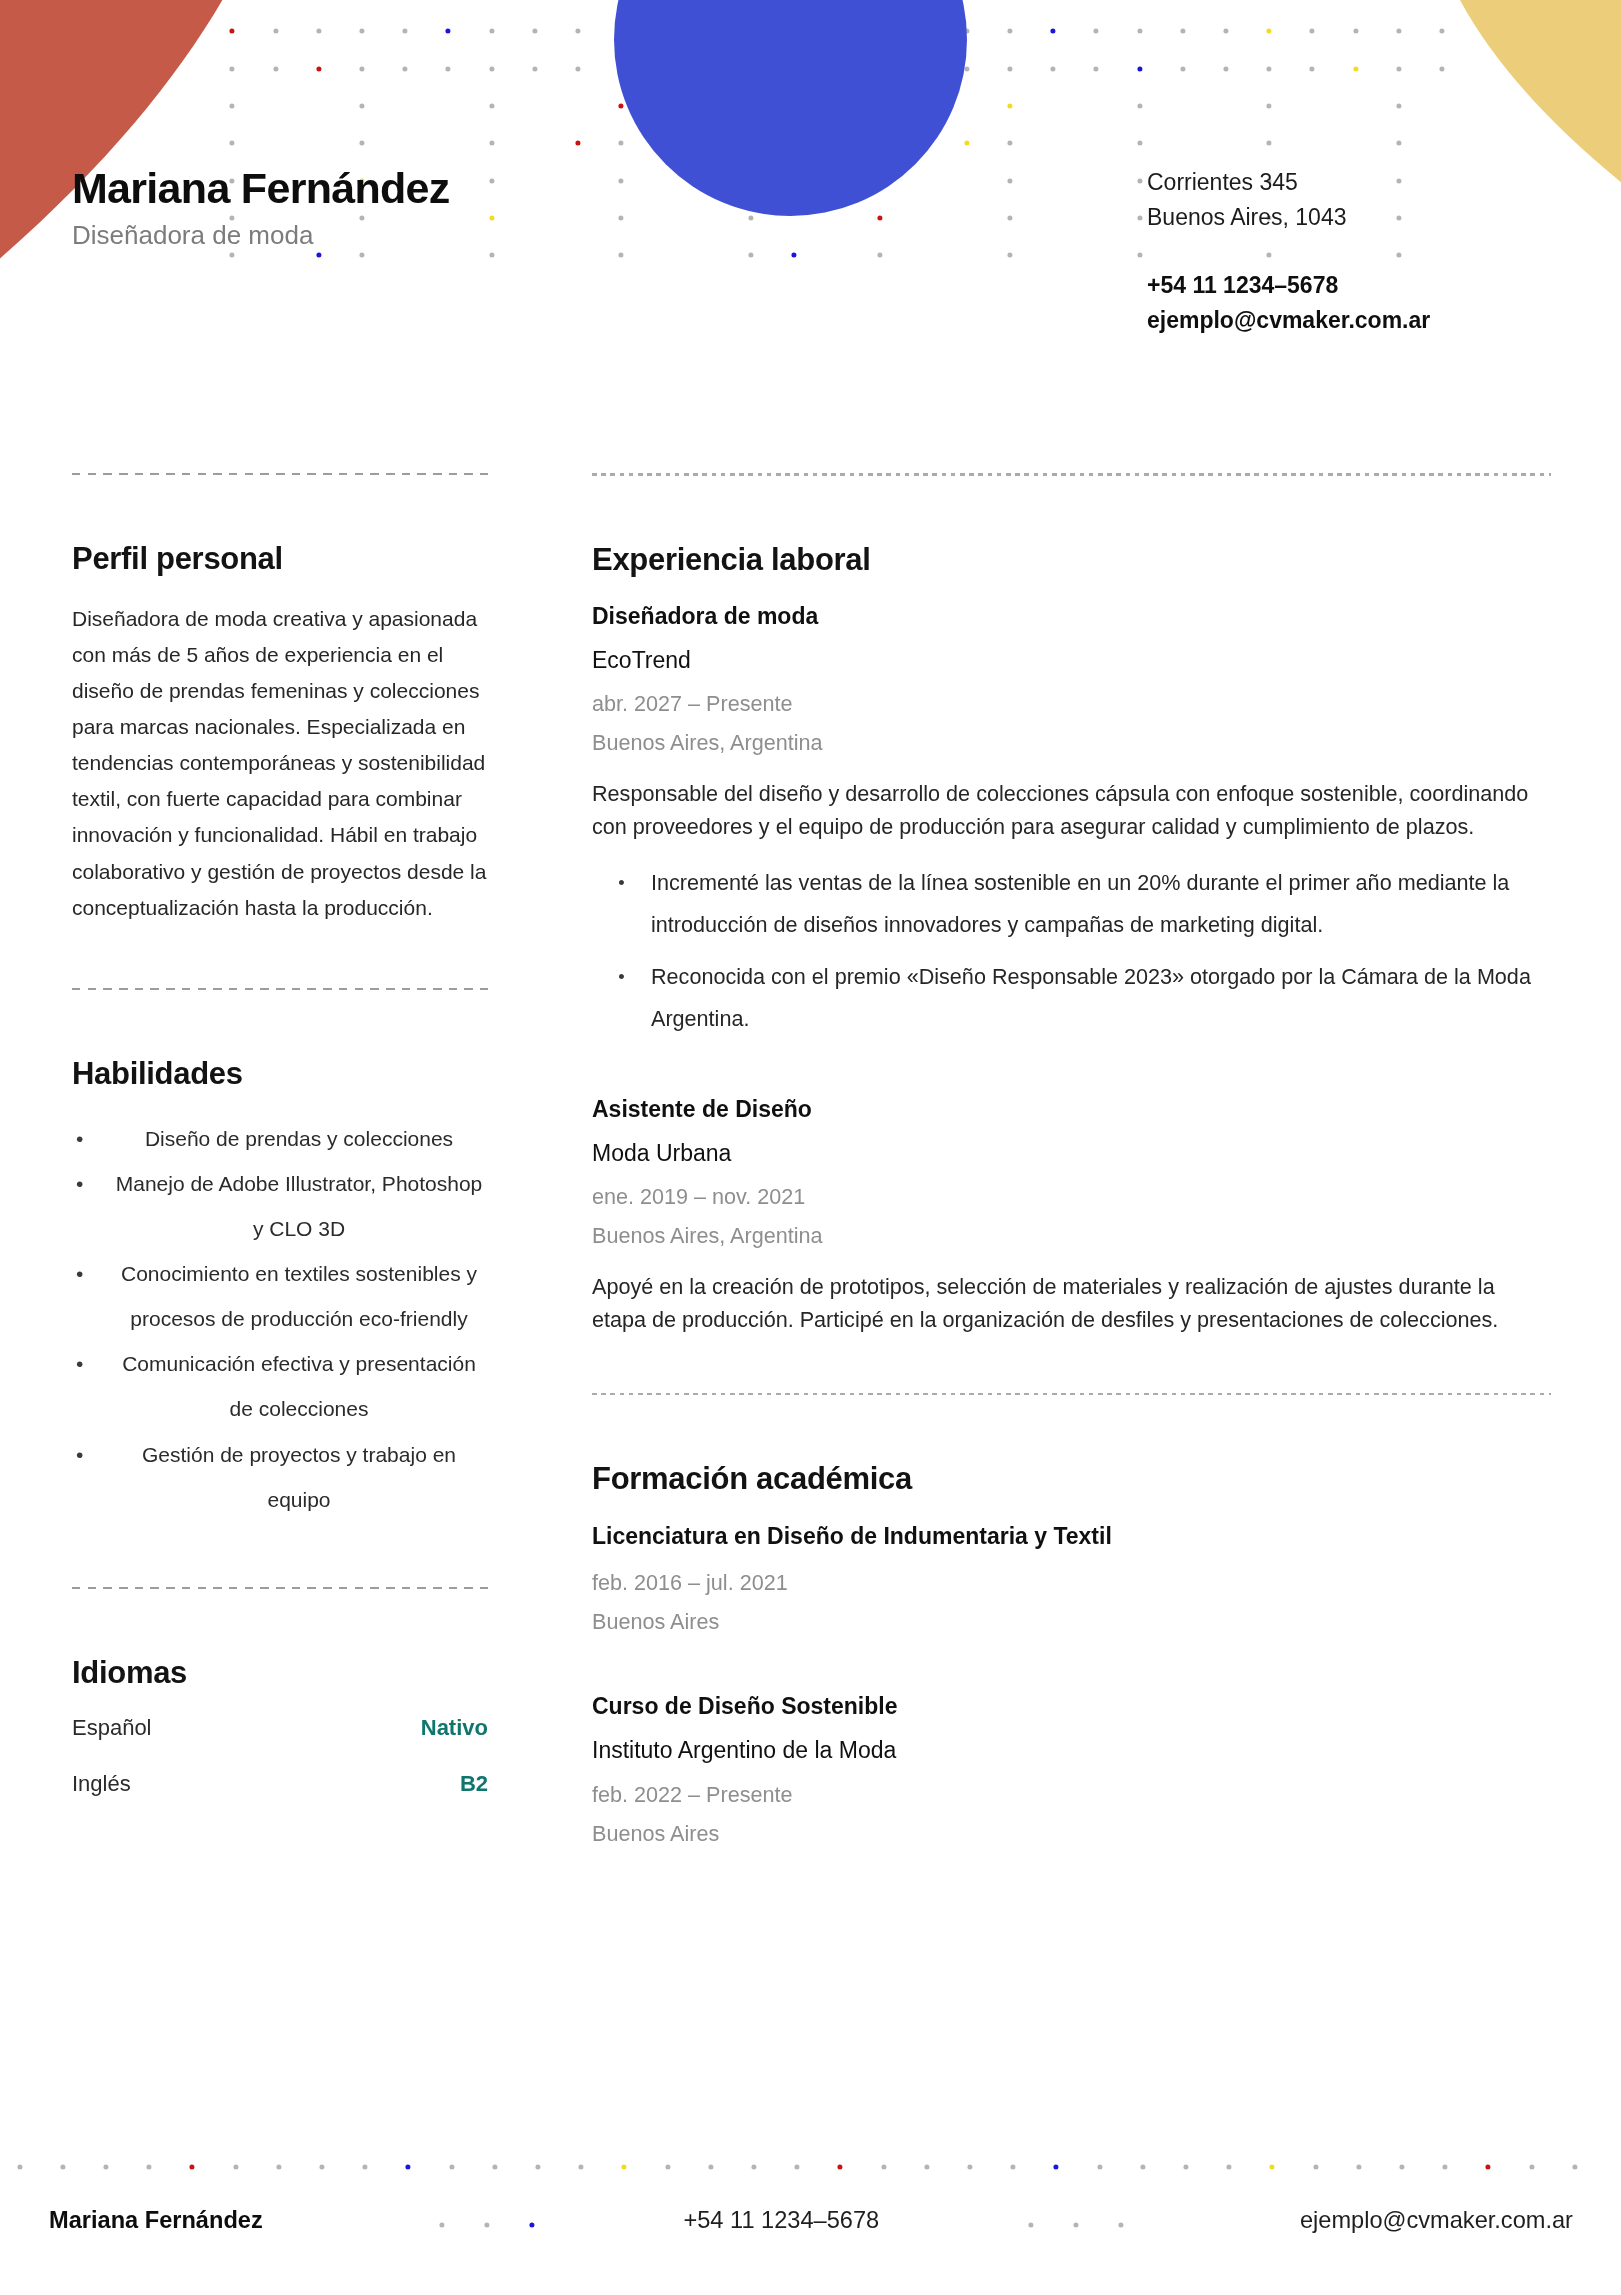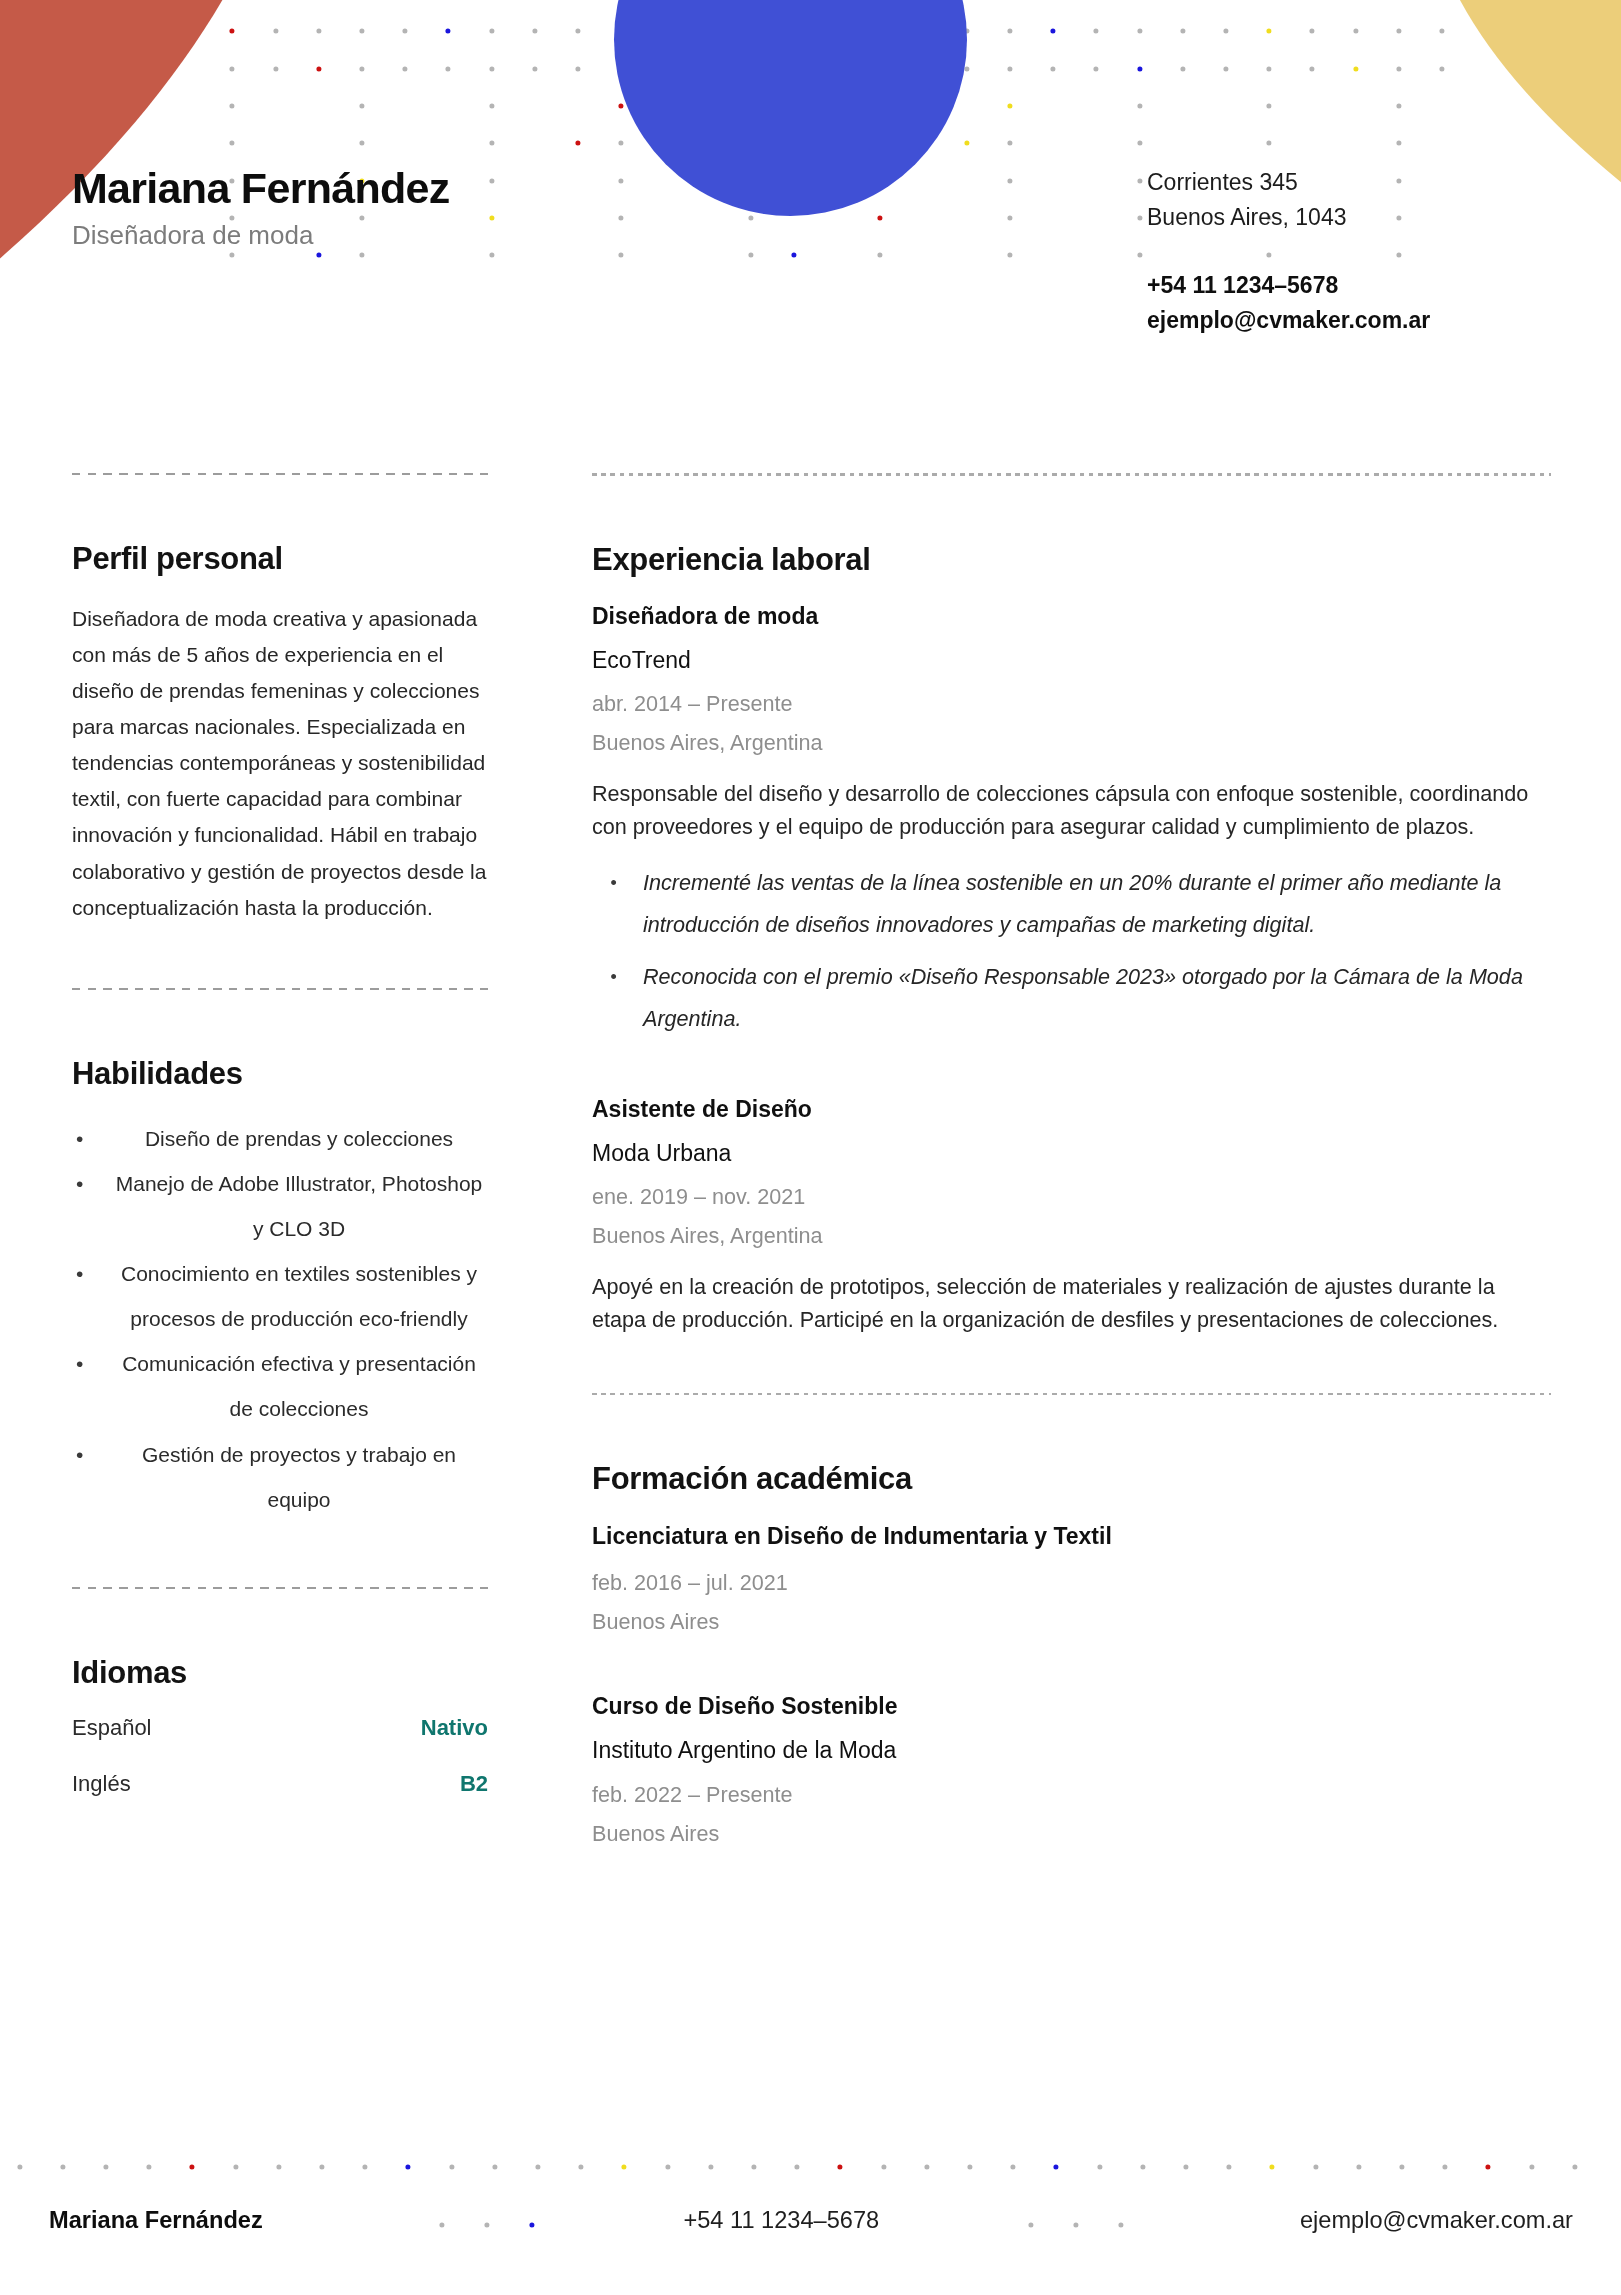--- a/index.html
+++ b/index.html
@@ -41,21 +41,21 @@
   ul.skills li::before{content:'\2022';position:absolute;left:3.9px;top:0;color:#3a3a3a;}
   .lang-row{display:flex;justify-content:space-between;align-items:baseline;font-size:22px;margin-bottom:30px;color:#2b2b2b;}
   .lang-row .level{font-weight:700;color:#0f766e;}
   
   .job,.edu{margin-bottom:56px;}
   .job-title,.edu-degree{font-size:23px;font-weight:700;color:#101010;margin-bottom:17px;}
   .job-company,.edu-school{font-size:23px;font-weight:400;color:#101010;margin-bottom:14.4px;}
   .job-dates,.edu-dates{font-size:21.6px;color:#8e8e8e;line-height:1.45;margin-bottom:7.9px;}
   .job-location,.edu-location{font-size:21.6px;color:#8e8e8e;line-height:1.45;margin-bottom:18.3px;}
   .job-summary{margin:0 0 18.3px;font-size:21.6px;line-height:1.55;color:#262626;}
-  ul.job-bullets{list-style:none;margin:0;padding:0;font-style:italic;}
+  ul.job-bullets{list-style:none;margin:8px;padding:0;}
   ul.job-bullets li{position:relative;padding-left:51px;font-size:21.6px;line-height:1.95;color:#262626;}
   ul.job-bullets li + li{margin-top:9.2px;}
   ul.job-bullets li::before{content:'\2022';position:absolute;left:18.3px;top:0;color:#3a3a3a;font-size:0.85em;line-height:2.25;}
   .divider-right.second{margin-top:29.5px;}
   
   #footer-text{position:absolute;left:49px;right:49px;top:2207px;z-index:3;display:flex;justify-content:space-between;align-items:baseline;font-size:23.6px;color:#1e1e1e;}
   #footer-name{font-weight:700;color:#0d0d0d;}
 </style>
 </head>
 <body>
@@ -274,21 +274,21 @@
     </div>
   </aside>
 
   <section id="main">
     <div class="divider-right"></div>
     <h2 class="section">Experiencia laboral</h2>
 
     <article class="job">
       <div class="job-title">Diseñadora de moda</div>
       <div class="job-company">EcoTrend</div>
-      <div class="job-dates">abr. 2014 – Presente</div>
+      <div class="job-dates">abr. 2027 – Presente</div>
       <div class="job-location">Buenos Aires, Argentina</div>
       <p class="job-summary">Responsable del diseño y desarrollo de colecciones cápsula con enfoque sostenible, coordinando con proveedores y el equipo de producción para asegurar calidad y cumplimiento de plazos.</p>
       <ul class="job-bullets">
         <li>Incrementé las ventas de la línea sostenible en un 20% durante el primer año mediante la introducción de diseños innovadores y campañas de marketing digital.</li>
         <li>Reconocida con el premio «Diseño Responsable 2023» otorgado por la Cámara de la Moda Argentina.</li>
       </ul>
     </article>
 
     <article class="job">
       <div class="job-title">Asistente de Diseño</div>

